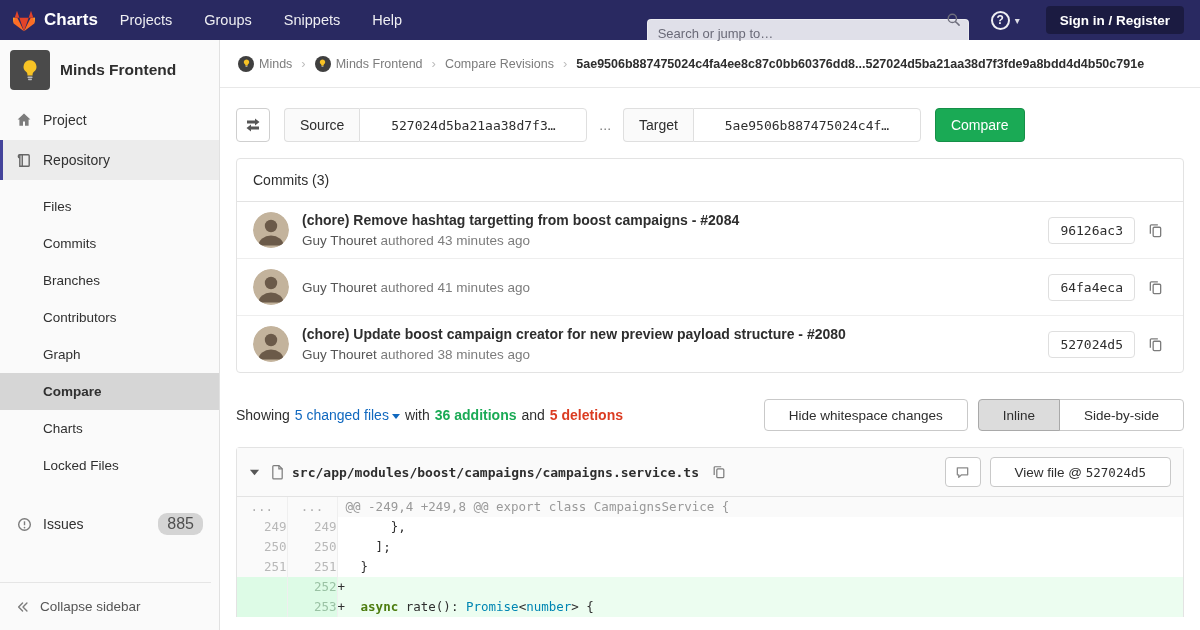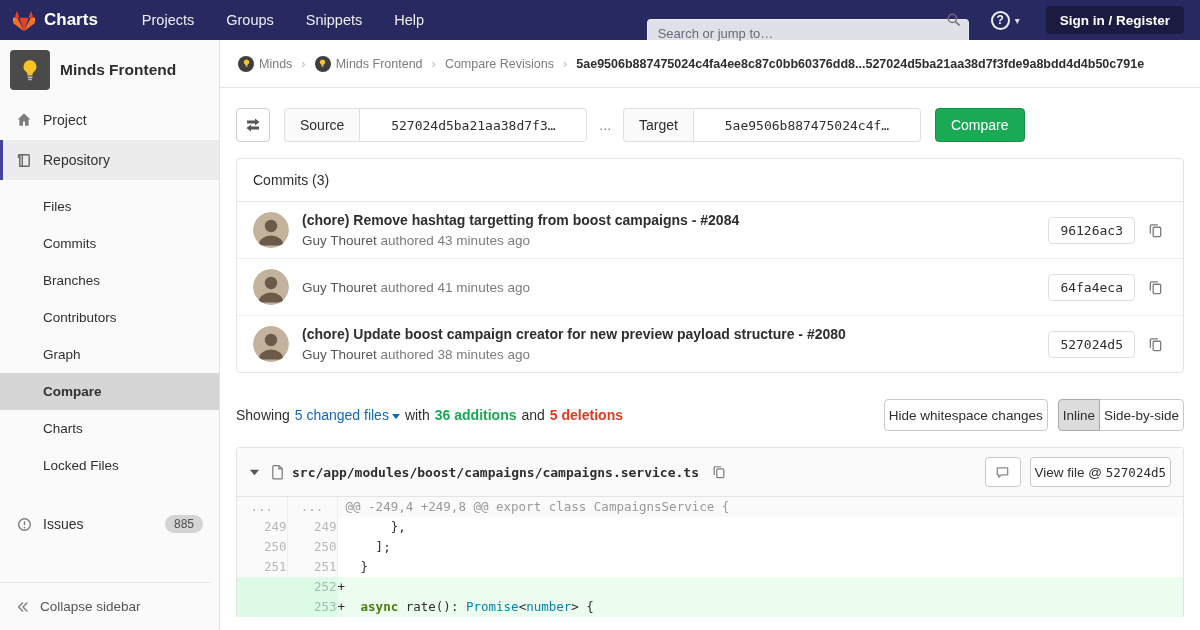--- a/index.html
+++ b/index.html
@@ -4,21 +4,21 @@
 <style>
   * { box-sizing: border-box; margin: 0; padding: 0; }
   html, body { width: 1200px; height: 630px; overflow: hidden; }
   body { font-family: "Liberation Sans", sans-serif; background: #fff; color: #2e2e2e; font-size: 14px; }
   a { text-decoration: none; color: inherit; }
 
   
   .navbar { height: 40px; background: #292961; display: flex; align-items: center; padding: 0 16px 0 12px; }
   .brand { display: flex; align-items: center; gap: 8px; cursor: pointer; }
   .brand-text { color: #fff; font-weight: bold; font-size: 17px; }
-  .nav-menu { display: flex; align-items: center; margin-left: 44px; gap: 32px; }
+  .nav-menu { display: flex; align-items: center; margin-left: 22px; gap: 32px; }
   .nav-menu a { color: rgba(255,255,255,.92); font-size: 14.5px; }
   .nav-search { margin-left: auto; position: relative; width: 322px; height: 28px; }
   .nav-search input { width: 100%; height: 100%; border: 1px solid rgba(255,255,255,.4); border-radius: 4px;
       background: rgba(255,255,255,.86); padding: 0 30px 0 10px; font-size: 13px; color: #333; outline: none;
       font-family: "Liberation Sans", sans-serif; margin-top: 13px; }
   .nav-search input::placeholder { color: #6a6a78; }
   .search-ic { position: absolute; right: 8px; top: 6px; }
   .help-menu { display: flex; align-items: center; gap: 5px; margin-left: 22px; cursor: pointer; }
   .q-circle { width: 19px; height: 19px; border-radius: 50%; border: 2px solid rgba(255,255,255,.92);
       color: rgba(255,255,255,.95); font-size: 12px; font-weight: bold; display: flex; align-items: center; justify-content: center; }
@@ -34,21 +34,21 @@
   .project-head { display: flex; align-items: center; gap: 10px; height: 60px; padding: 0 12px 0 10px; }
   .project-avatar { width: 40px; height: 40px; border-radius: 4px; background: #4a4a4a; display: flex; align-items: center; justify-content: center; flex: none; }
   .project-name { font-weight: bold; font-size: 15.5px; color: #2e2e2e; }
   .nav-item { display: flex; align-items: center; gap: 11px; height: 40px; padding: 0 16px; font-size: 14px; color: #303030; cursor: pointer; }
   .nav-item .ic { width: 16px; display: flex; justify-content: center; flex: none; }
   .nav-item.section-active { background: #ececec; border-left: 3px solid #44449b; padding-left: 13px; }
   .subitems { padding: 8px 0; }
   .subitem { display: flex; align-items: center; height: 37px; padding-left: 43px; font-size: 13.5px; color: #303030; cursor: pointer; }
   .subitem.active { background: #d6d6d6; font-weight: bold; }
   .issues-item { margin-top: 12px; }
-  .badge { margin-left: auto; background: #d4d4d4; border-radius: 9px; padding: 2px 9px; font-size: 12px; color: #505050; }
+  .badge { margin-left: auto; background: #d4d4d4; border-radius: 9px; padding: 2px 9px; font-size: 16px; color: #505050; }
   .collapse-row { position: absolute; bottom: 0; left: 0; right: 8px; height: 48px; background: #fafafa;
       border-top: 1px solid #e5e5e5; display: flex; align-items: center; gap: 10px; padding: 0 16px;
       color: #555; font-size: 13.5px; cursor: pointer; }
 
   
   .content { flex: 1; display: flex; flex-direction: column; overflow: hidden; }
   .breadcrumbs { height: 48px; flex: none; border-bottom: 1px solid #e8e8e8; display: flex; align-items: center; padding: 0 18px; font-size: 12.5px; color: #7c7c7c; }
   .crumb { display: flex; align-items: center; }
   .crumb .mini-avatar { width: 16px; height: 16px; border-radius: 50%; background: #3f3f3f; display: flex; align-items: center; justify-content: center; margin-right: 5px; }
   .crumb a { color: #7c7c7c; }
@@ -86,21 +86,21 @@
   .copy-btn { margin-left: 9px; background: none; border: none; padding: 4px; cursor: pointer; display: flex; }
 
   
   .diff-toolbar { display: flex; align-items: center; margin-top: 26px; font-size: 14px; color: #2e2e2e; }
   .files-link { color: #1068bf; margin: 0 5px; cursor: pointer; }
   .caret-down { display: inline-block; width: 0; height: 0; border-left: 4px solid transparent;
       border-right: 4px solid transparent; border-top: 5px solid #1068bf; margin-left: 3px; vertical-align: middle; }
   .additions { color: #1aaa55; font-weight: bold; margin: 0 5px; }
   .deletions { color: #db3b21; font-weight: bold; margin-left: 5px; }
   .toolbar-right { margin-left: auto; display: flex; align-items: center; }
-  .btn { height: 32px; padding: 0 4px; border: 1px solid #c9c9c9; background: #fff; border-radius: 4px;
+  .btn { height: 32px; padding: 0 24px; border: 1px solid #c9c9c9; background: #fff; border-radius: 4px;
       font-size: 13.5px; color: #2e2e2e; cursor: pointer; font-family: inherit; }
   .ws-btn { margin-right: 10px; }
   .seg-left { border-radius: 4px 0 0 4px; }
   .seg-right { border-radius: 0 4px 4px 0; margin-left: -1px; }
   .seg-active { background: #dcdcdc; border-color: #a9a9a9; position: relative; z-index: 1; }
 
   
   .diff-panel { border: 1px solid #e3e3e3; border-bottom: none; border-radius: 4px 4px 0 0; margin-top: 16px; }
   .diff-head { display: flex; align-items: center; background: #fafafa; border-bottom: 1px solid #e3e3e3; padding: 9px 12px; }
   .collapse-caret { margin-right: 10px; cursor: pointer; display: flex; }

